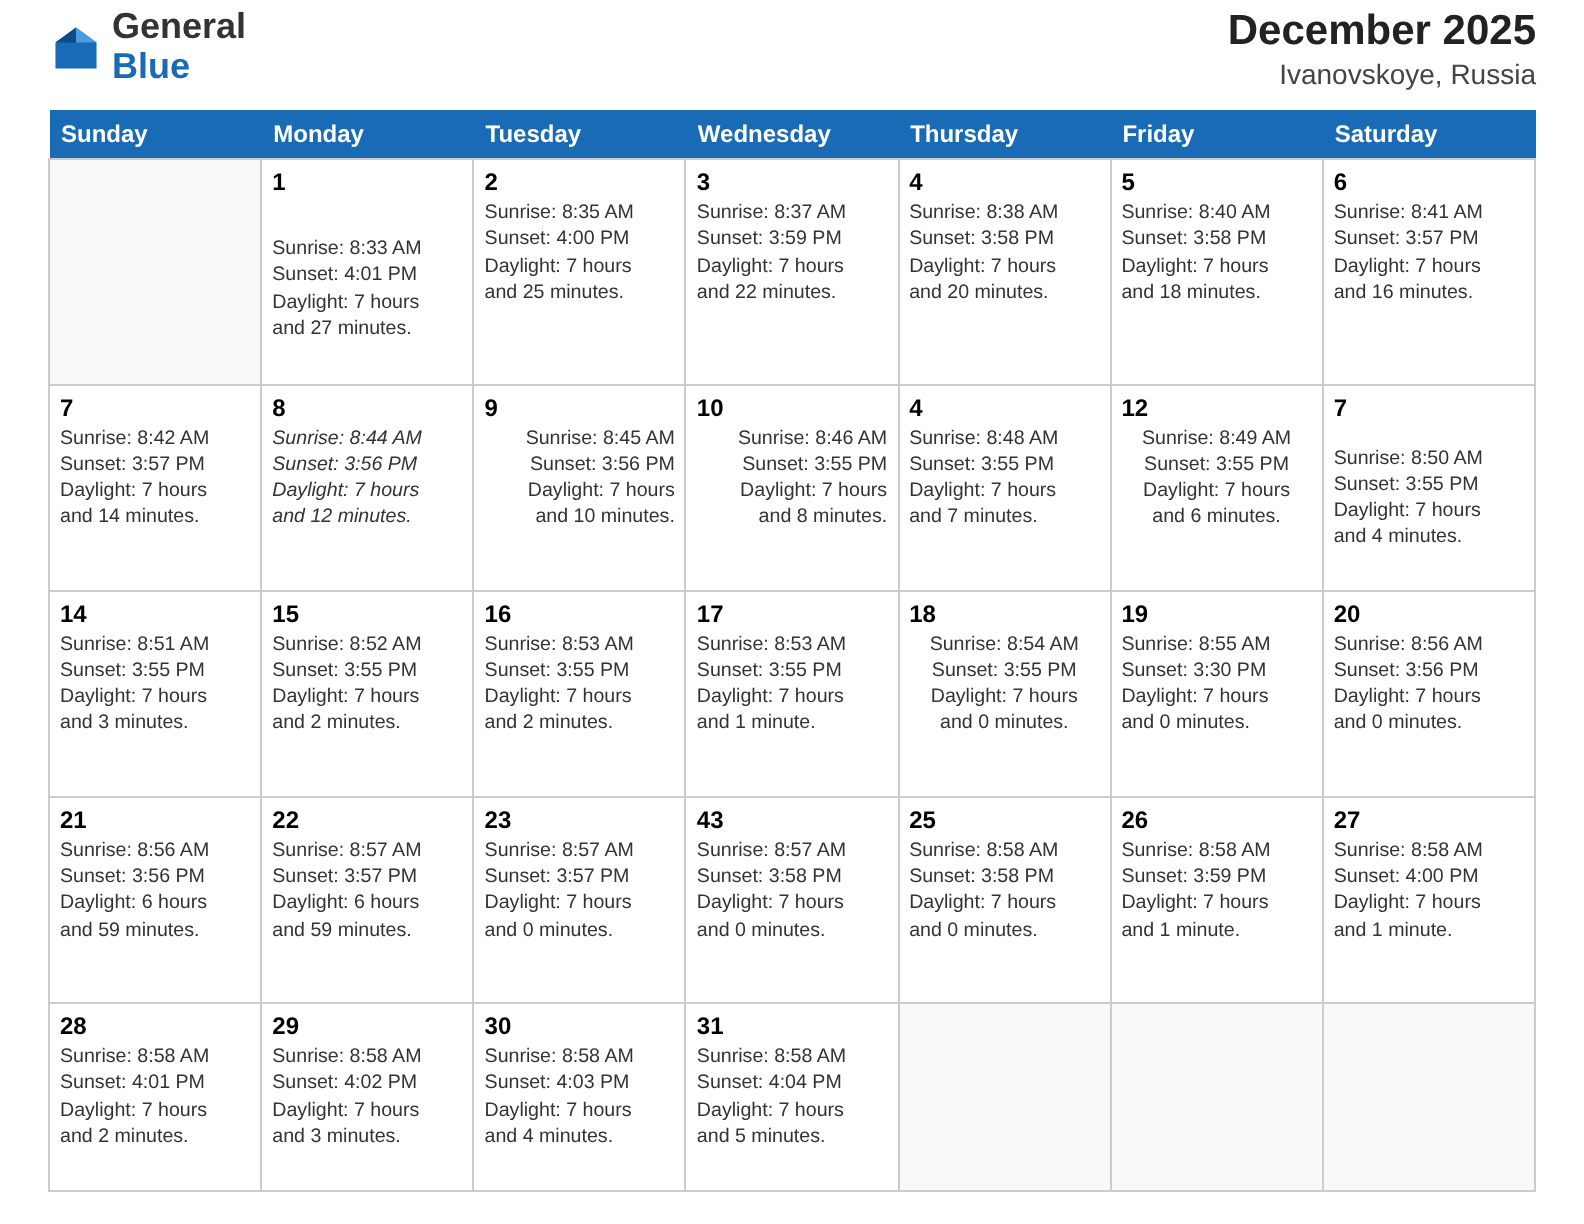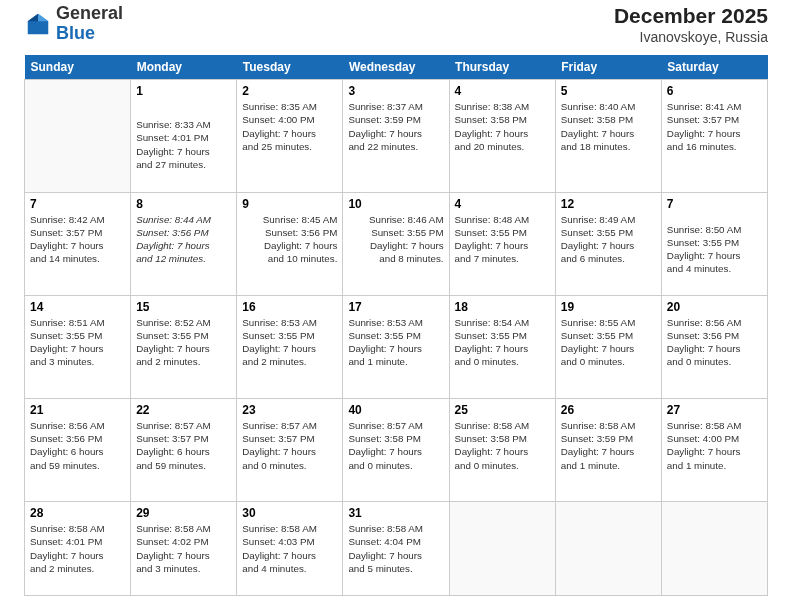--- a/index.html
+++ b/index.html
@@ -202,21 +202,21 @@
           </td>
           <td>
             <div class="day-number">4</div>
             <div class="day-info" style="white-space: pre-line;">Sunrise: 8:48 AM
 Sunset: 3:55 PM
 Daylight: 7 hours
 and 7 minutes.</div>
           </td>
           <td>
             <div class="day-number">12</div>
-            <div class="day-info" style="white-space: pre-line;">Sunrise: 8:49 AM
+            <div class="day-info" style="white-space: pre-line; text-align: center;">Sunrise: 8:49 AM
 Sunset: 3:55 PM
 Daylight: 7 hours
 and 6 minutes.</div>
           </td>
           <td>
             <div class="day-number">7</div>
             <div class="day-info" style="white-space: pre-line; margin-top: 12px;">Sunrise: 8:50 AM
 Sunset: 3:55 PM
 Daylight: 7 hours
 and 4 minutes.</div>
@@ -246,29 +246,29 @@
           </td>
           <td>
             <div class="day-number">17</div>
             <div class="day-info" style="white-space: pre-line;">Sunrise: 8:53 AM
 Sunset: 3:55 PM
 Daylight: 7 hours
 and 1 minute.</div>
           </td>
           <td>
             <div class="day-number">18</div>
-            <div class="day-info" style="white-space: pre-line;">Sunrise: 8:54 AM
+            <div class="day-info" style="white-space: pre-line; text-align: center;">Sunrise: 8:54 AM
 Sunset: 3:55 PM
 Daylight: 7 hours
 and 0 minutes.</div>
           </td>
           <td>
             <div class="day-number">19</div>
             <div class="day-info" style="white-space: pre-line;">Sunrise: 8:55 AM
-Sunset: 3:55 PM
+Sunset: 3:30 PM
 Daylight: 7 hours
 and 0 minutes.</div>
           </td>
           <td>
             <div class="day-number">20</div>
             <div class="day-info" style="white-space: pre-line;">Sunrise: 8:56 AM
 Sunset: 3:56 PM
 Daylight: 7 hours
 and 0 minutes.</div>
           </td>
@@ -289,21 +289,21 @@
 and 59 minutes.</div>
           </td>
           <td>
             <div class="day-number">23</div>
             <div class="day-info" style="white-space: pre-line;">Sunrise: 8:57 AM
 Sunset: 3:57 PM
 Daylight: 7 hours
 and 0 minutes.</div>
           </td>
           <td>
-            <div class="day-number">40</div>
+            <div class="day-number">43</div>
             <div class="day-info" style="white-space: pre-line;">Sunrise: 8:57 AM
 Sunset: 3:58 PM
 Daylight: 7 hours
 and 0 minutes.</div>
           </td>
           <td>
             <div class="day-number">25</div>
             <div class="day-info" style="white-space: pre-line;">Sunrise: 8:58 AM
 Sunset: 3:58 PM
 Daylight: 7 hours

